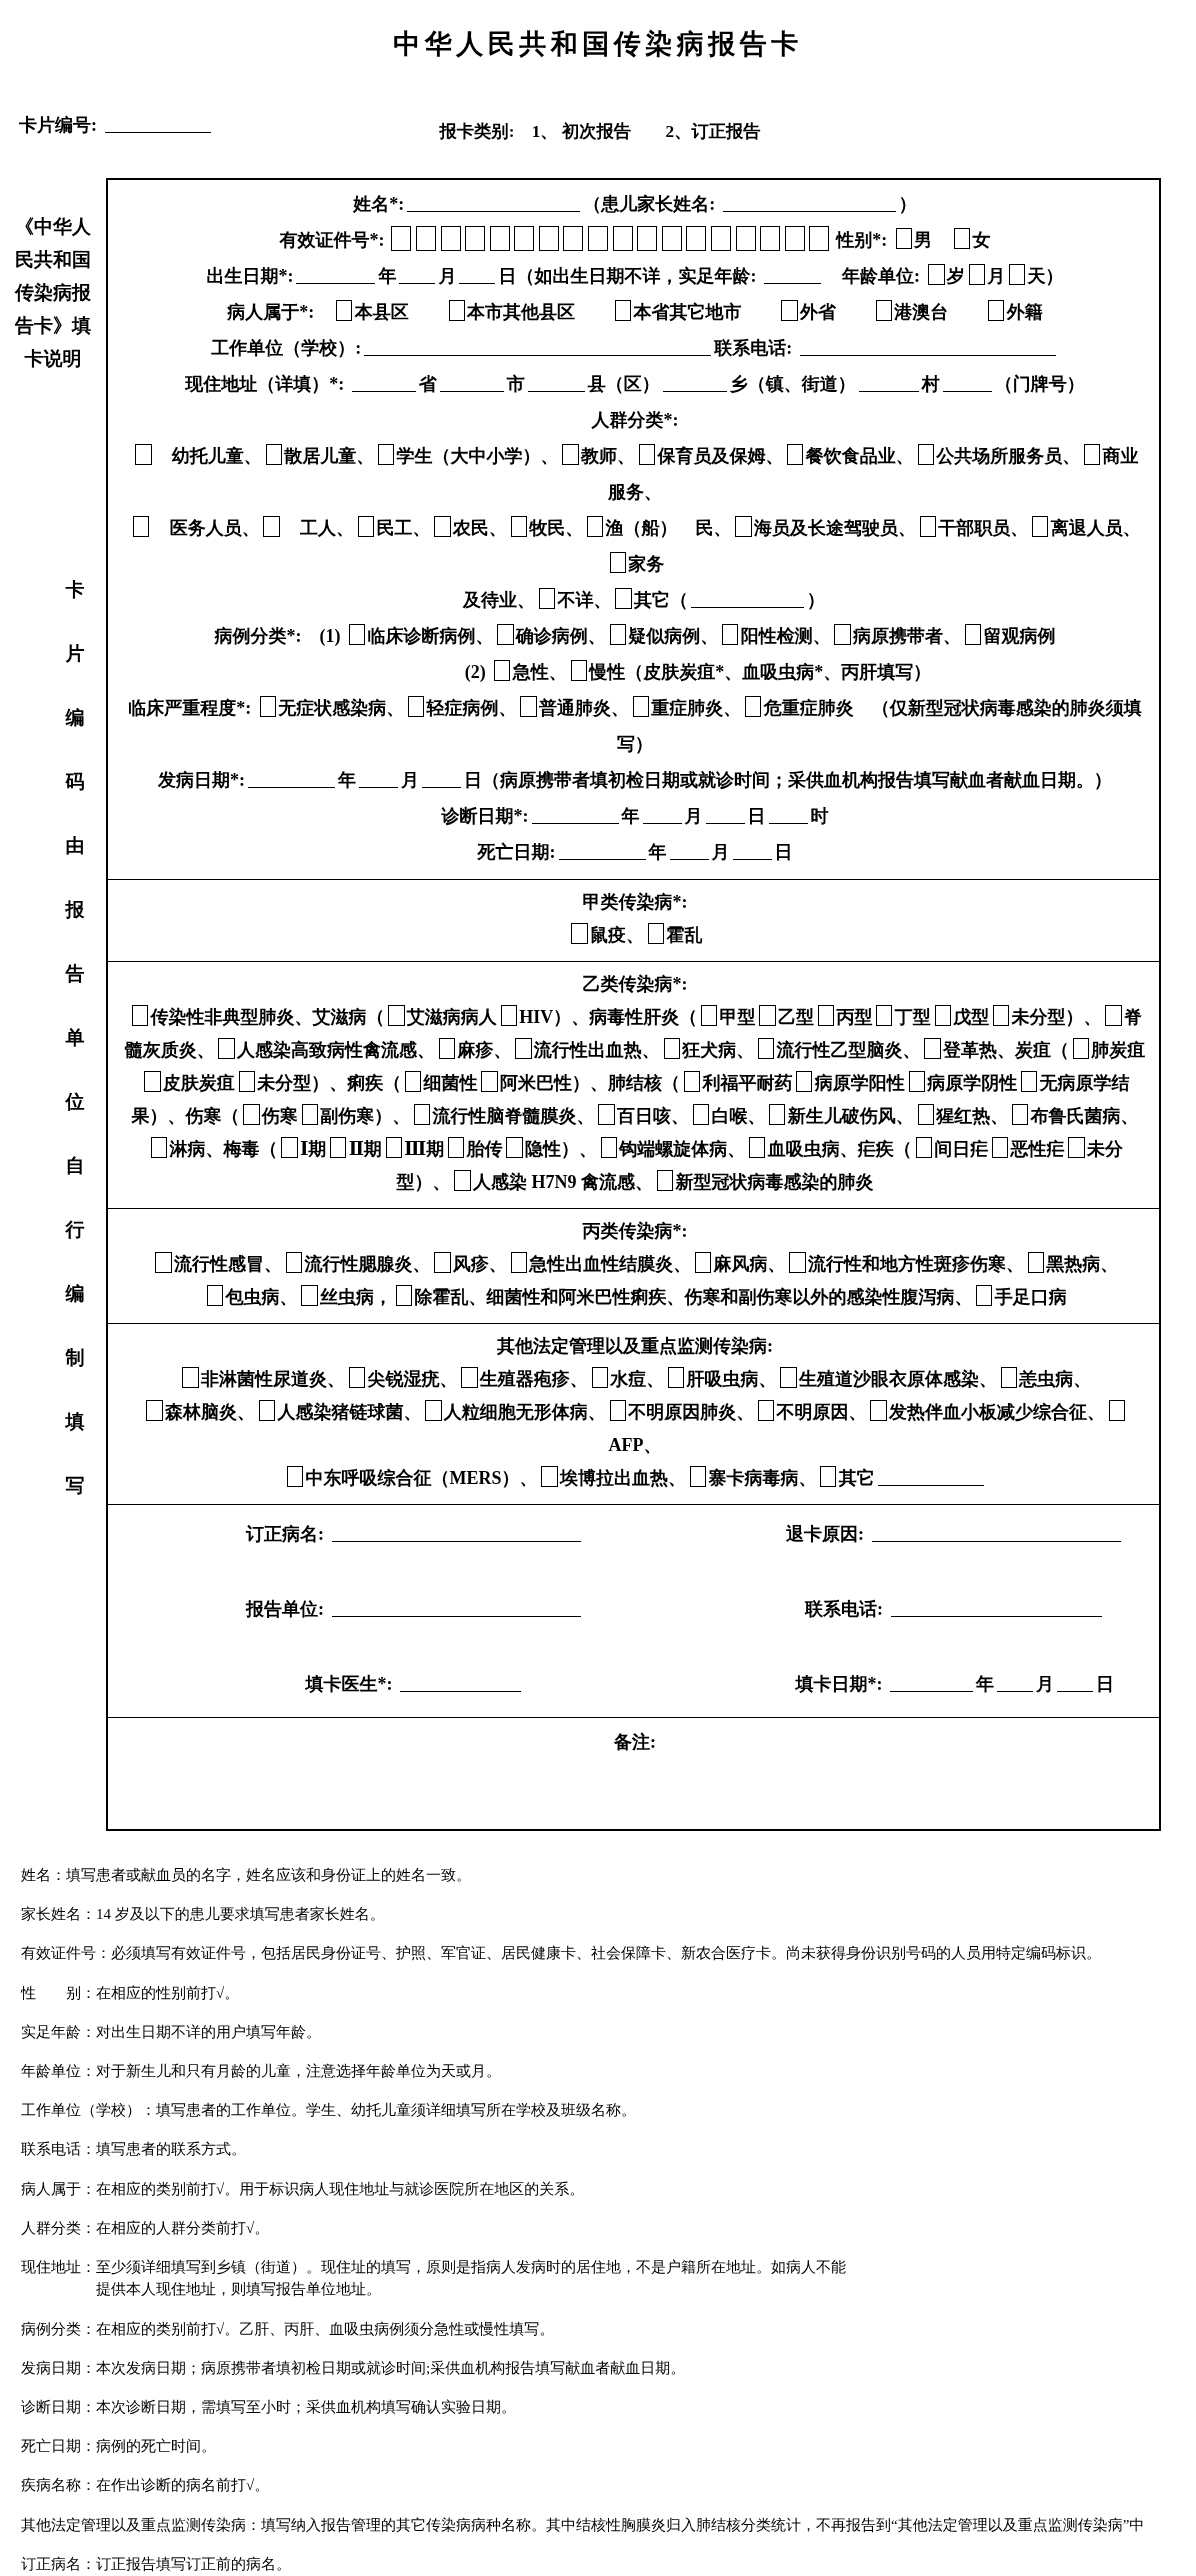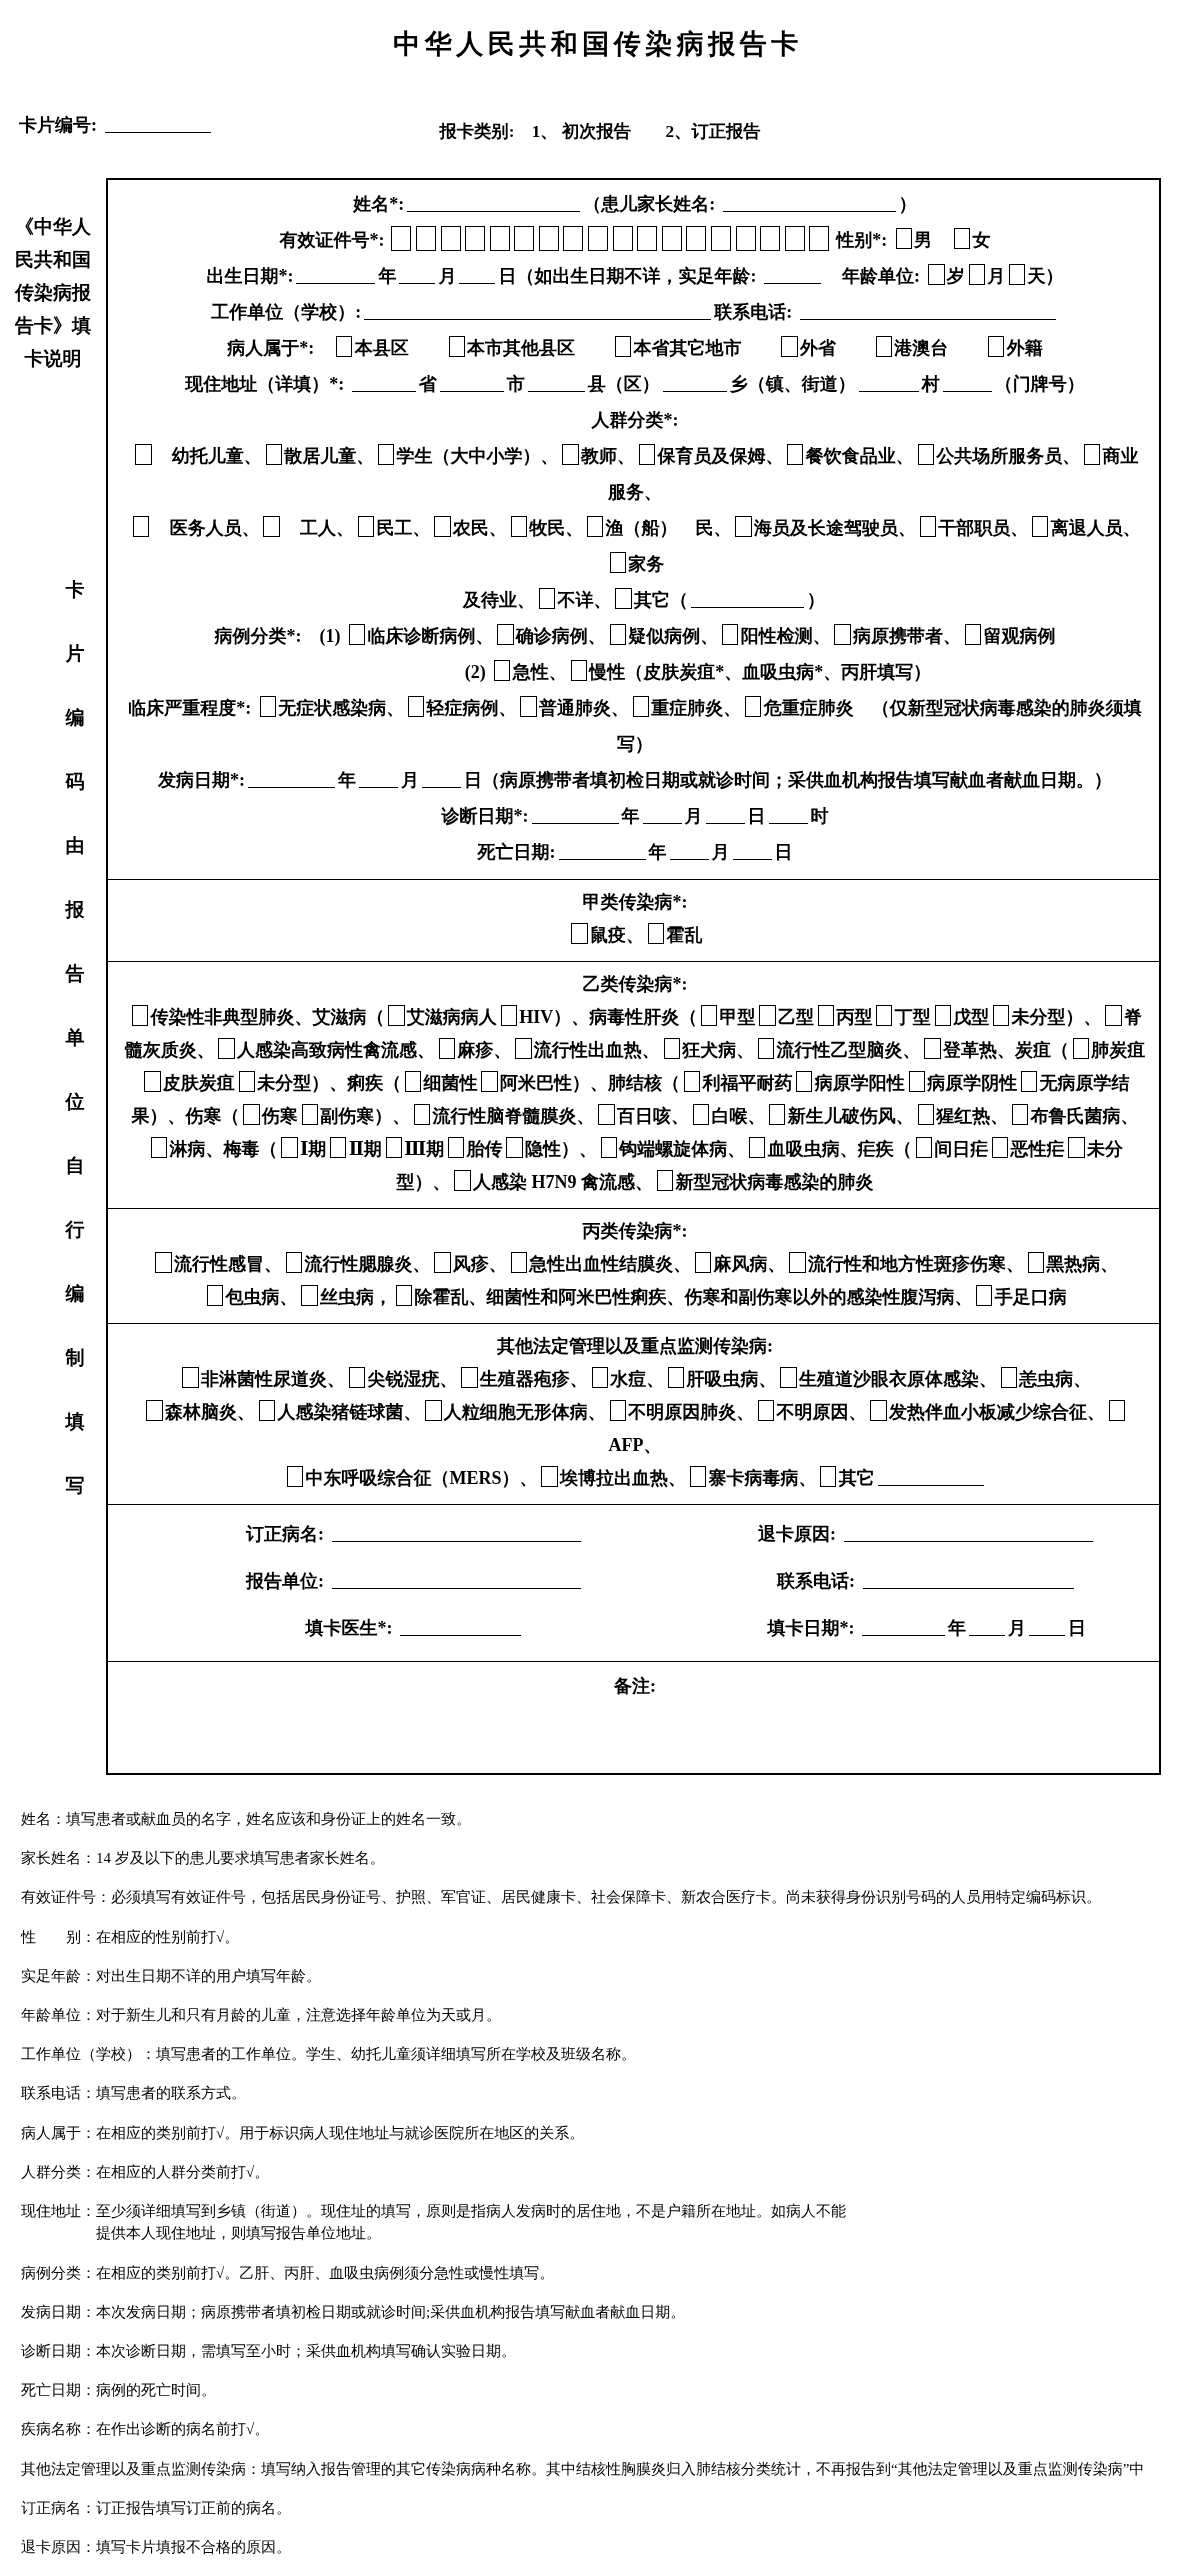--- a/index.html
+++ b/index.html
@@ -13,21 +13,21 @@
   .blk1{margin-top:34px;font-size:19px;line-height:33px;text-align:center;white-space:pre-line;font-family:Liberation Mono, monospace;}
   .blk2{margin-top:181px;font-size:19px;line-height:64px;white-space:pre-line;text-align:center;padding-left:44px;}
   .box-form{flex:1;border:2.3px solid #000;text-align:center;}
   .sec{padding:6px 12px 9px 15px;}
   .sec + .sec{border-top:1.5px solid #000;}
   .row{font-size:18px;font-weight:700;line-height:36px;white-space:pre-wrap;}
   .dis .row{line-height:33px;}
   .box{display:inline-block;width:14.3px;height:19px;border:1.5px solid #000;vertical-align:-3px;margin:0 2.3px 0 3.8px;}
   .idbox{display:inline-block;width:18px;height:23.4px;border:1.5px solid #000;vertical-align:-5.3px;margin:0 2.3px;}
   .blank{display:inline-block;border-bottom:1.5px solid #000;height:18px;vertical-align:-1.5px;margin:0 3px;}
-  .corr{display:grid;grid-template-columns:57% 43%;}
+  .corr{display:grid;grid-template-columns:57% 43%;gap:28px;}
   .corr .row{line-height:47px;}
   .remark{min-height:96px;}
   .instructions{margin:33px 22.6px 0 21px;font-size:15px;}
   .instructions p{margin:0 0 16.6px 0;line-height:22.6px;white-space:pre-wrap;font-weight:400;}
 </style>
 </head>
 <body>
 
 <div class="title">中华人民共和国传染病报告卡</div>
 
@@ -59,22 +59,22 @@
 填
 写</div>
   </div>
 
   <div class="box-form">
 
     <div class="sec">
       <div class="row"><span class="t">姓名*:</span><span class="blank" style="width: 173px;"></span><span class="t">（患儿家长姓名: </span><span class="blank" style="width: 173px;"></span><span class="t">）</span></div>
       <div class="row"><span class="t">有效证件号*: </span><span class="idbox"></span><span class="idbox"></span><span class="idbox"></span><span class="idbox"></span><span class="idbox"></span><span class="idbox"></span><span class="idbox"></span><span class="idbox"></span><span class="idbox"></span><span class="idbox"></span><span class="idbox"></span><span class="idbox"></span><span class="idbox"></span><span class="idbox"></span><span class="idbox"></span><span class="idbox"></span><span class="idbox"></span><span class="idbox"></span><span class="t"> 性别*: </span><span class="box"></span><span class="t">男　</span><span class="box"></span><span class="t">女</span></div>
       <div class="row"><span class="t">出生日期*:</span><span class="blank" style="width: 79px;"></span><span class="t">年</span><span class="blank" style="width: 36px;"></span><span class="t">月</span><span class="blank" style="width: 36px;"></span><span class="t">日（如出生日期不详，实足年龄: </span><span class="blank" style="width: 57px;"></span><span class="t">　年龄单位: </span><span class="box"></span><span class="t">岁</span><span class="box"></span><span class="t">月</span><span class="box"></span><span class="t">天）</span></div>
+      <div class="row"><span class="t">病人属于*:　</span><span class="box"></span><span class="t">本县区　　</span><span class="box"></span><span class="t">本市其他县区　　</span><span class="box"></span><span class="t">本省其它地市　　</span><span class="box"></span><span class="t">外省　　</span><span class="box"></span><span class="t">港澳台　　</span><span class="box"></span><span class="t">外籍</span></div>
       <div class="row"><span class="t">工作单位（学校）:</span><span class="blank" style="width: 347px;"></span><span class="t">联系电话: </span><span class="blank" style="width: 256px;"></span></div>
-      <div class="row"><span class="t">病人属于*:　</span><span class="box"></span><span class="t">本县区　　</span><span class="box"></span><span class="t">本市其他县区　　</span><span class="box"></span><span class="t">本省其它地市　　</span><span class="box"></span><span class="t">外省　　</span><span class="box"></span><span class="t">港澳台　　</span><span class="box"></span><span class="t">外籍</span></div>
       <div class="row"><span class="t">现住地址（详填）*: </span><span class="blank" style="width: 64px;"></span><span class="t">省</span><span class="blank" style="width: 64px;"></span><span class="t">市</span><span class="blank" style="width: 57px;"></span><span class="t">县（区）</span><span class="blank" style="width: 64px;"></span><span class="t">乡（镇、街道）</span><span class="blank" style="width: 60px;"></span><span class="t">村</span><span class="blank" style="width: 49px;"></span><span class="t">（门牌号）</span></div>
       <div class="row"><span class="t">人群分类*:</span></div>
       <div class="row"><span class="box"></span><span class="t">　幼托儿童、</span><span class="box"></span><span class="t">散居儿童、</span><span class="box"></span><span class="t">学生（大中小学）、</span><span class="box"></span><span class="t">教师、</span><span class="box"></span><span class="t">保育员及保姆、</span><span class="box"></span><span class="t">餐饮食品业、</span><span class="box"></span><span class="t">公共场所服务员、</span><span class="box"></span><span class="t">商业服务、</span></div>
       <div class="row"><span class="box"></span><span class="t">　医务人员、</span><span class="box"></span><span class="t">　工人、</span><span class="box"></span><span class="t">民工、</span><span class="box"></span><span class="t">农民、</span><span class="box"></span><span class="t">牧民、</span><span class="box"></span><span class="t">渔（船）　民、</span><span class="box"></span><span class="t">海员及长途驾驶员、</span><span class="box"></span><span class="t">干部职员、</span><span class="box"></span><span class="t">离退人员、</span><span class="box"></span><span class="t">家务</span></div>
       <div class="row"><span class="t">　及待业、</span><span class="box"></span><span class="t">不详、</span><span class="box"></span><span class="t">其它（</span><span class="blank" style="width: 113px;"></span><span class="t">）</span></div>
       <div class="row"><span class="t">病例分类*:　(1) </span><span class="box"></span><span class="t">临床诊断病例、</span><span class="box"></span><span class="t">确诊病例、</span><span class="box"></span><span class="t">疑似病例、</span><span class="box"></span><span class="t">阳性检测、</span><span class="box"></span><span class="t">病原携带者、</span><span class="box"></span><span class="t">留观病例</span></div>
       <div class="row"><span class="t">　　　　　　　(2) </span><span class="box"></span><span class="t">急性、</span><span class="box"></span><span class="t">慢性（皮肤炭疽*、血吸虫病*、丙肝填写）</span></div>
       <div class="row"><span class="t">临床严重程度*: </span><span class="box"></span><span class="t">无症状感染病、</span><span class="box"></span><span class="t">轻症病例、</span><span class="box"></span><span class="t">普通肺炎、</span><span class="box"></span><span class="t">重症肺炎、</span><span class="box"></span><span class="t">危重症肺炎　（仅新型冠状病毒感染的肺炎须填写）</span></div>
       <div class="row"><span class="t">发病日期*:</span><span class="blank" style="width: 87px;"></span><span class="t">年</span><span class="blank" style="width: 39px;"></span><span class="t">月</span><span class="blank" style="width: 39px;"></span><span class="t">日（病原携带者填初检日期或就诊时间；采供血机构报告填写献血者献血日期。）</span></div>
       <div class="row"><span class="t">诊断日期*:</span><span class="blank" style="width: 87px;"></span><span class="t">年</span><span class="blank" style="width: 39px;"></span><span class="t">月</span><span class="blank" style="width: 39px;"></span><span class="t">日</span><span class="blank" style="width: 39px;"></span><span class="t">时</span></div>

